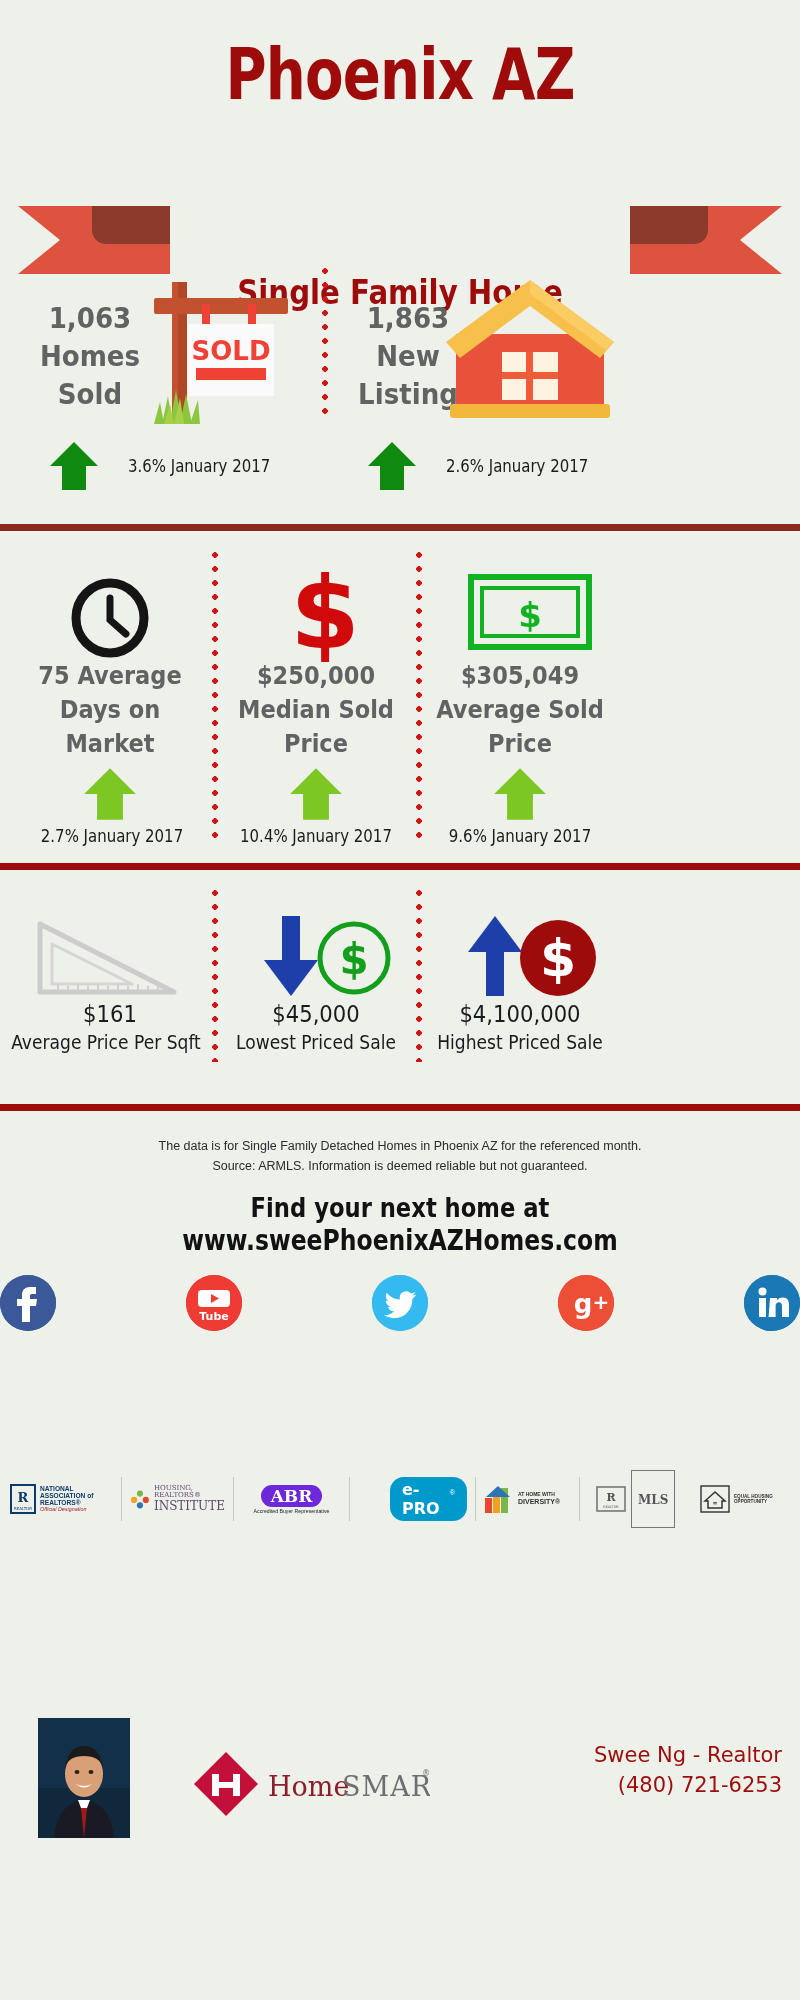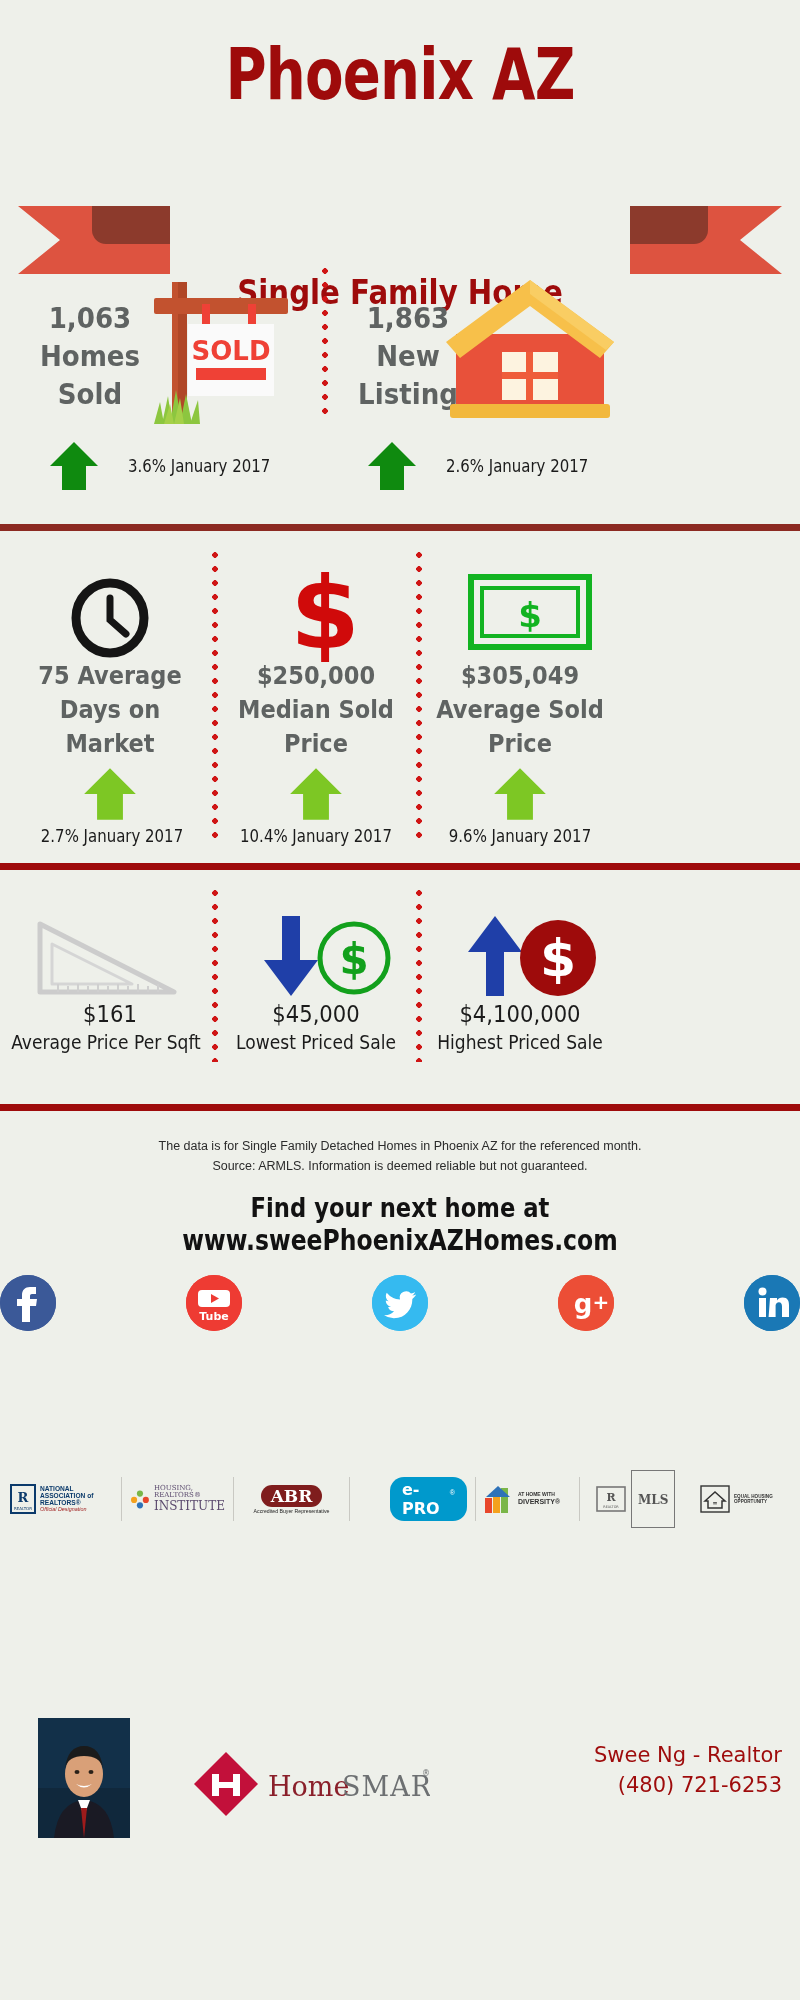--- a/index.html
+++ b/index.html
@@ -429,21 +429,21 @@
         <circle cx="11" cy="19" r="3.4" fill="#2e72b8"></circle>
       </svg>
       <div style="line-height:1.1;">
         <div style="font-size:7px; color:#5b4a6e; font-family:'DejaVu Serif',serif;">HOUSING,</div>
         <div style="font-size:7px; color:#5b4a6e; font-family:'DejaVu Serif',serif;">REALTORS®</div>
         <div style="font-size:12px; color:#5b4a6e; font-family:'DejaVu Serif',serif;">INSTITUTE</div>
       </div>
     </div>
 
     <div class="cert" style="width:108px; flex-direction:column; gap:1px; align-items:center; justify-content:center;">
-      <div style="background:#7f1d1d; border-radius:14px; padding:1px 10px;">
+      <div style="background:#6d28d9; border-radius:14px; padding:1px 10px;">
         <span style="font-family:'DejaVu Serif',serif; font-size:17px; font-weight:bold; color:#fff;">ABR</span>
       </div>
       <div style="font-size:5.2px; color:#222;">Accredited Buyer Representative</div>
     </div>
 
     <div class="cert" style="width:86px; justify-content:center;margin-left:32px;">
       <div style="background:#0099cc; border-radius:14px; padding:3px 12px; display:flex; align-items:baseline; gap:1px;">
         <span style="font-family:'DejaVu Sans',sans-serif; font-size:16px; font-weight:bold; color:#fff;">e-PRO</span>
         <span style="font-size:7px; color:#fff;">®</span>
       </div>

